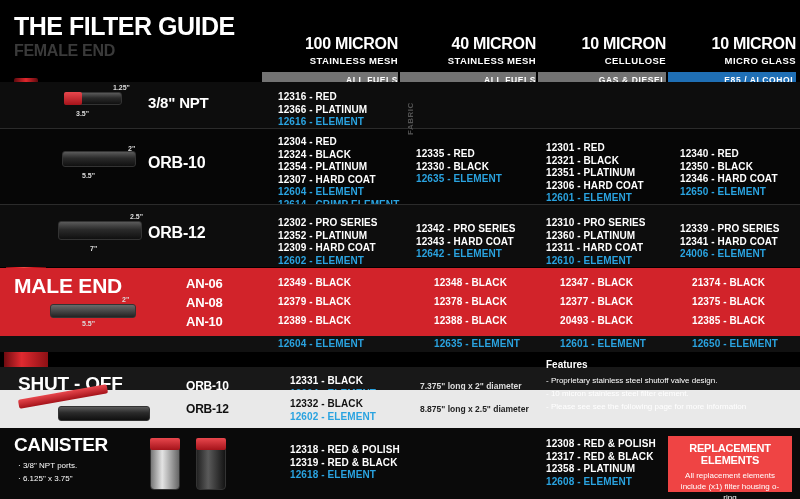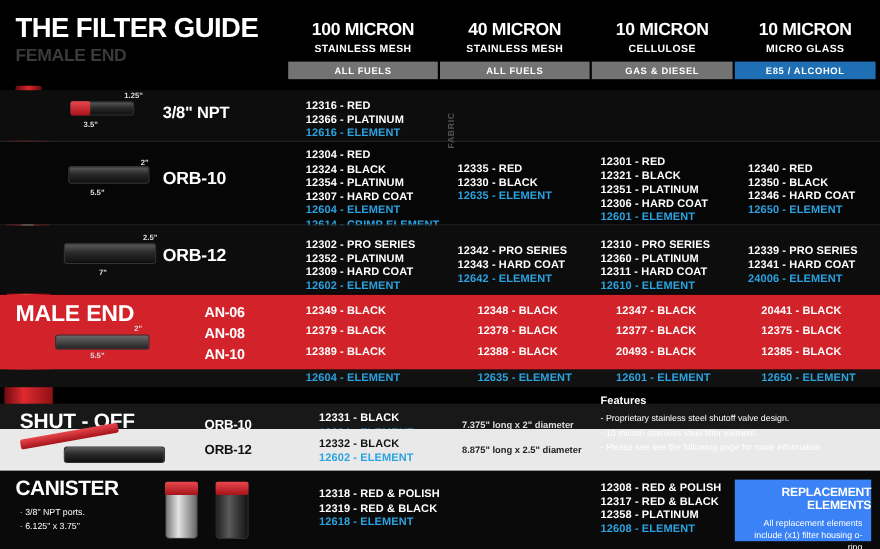--- a/index.html
+++ b/index.html
@@ -20,21 +20,21 @@
     position:absolute; left:14px; top:12px;
     font-size:25px; font-weight:bold; letter-spacing:-0.5px;
     color:#fff; white-space:nowrap;
   }
   .title-sub {
     position:absolute; left:14px; top:42px;
     font-size:16px; font-weight:bold; letter-spacing:-0.3px;
     color:#3a3a3a; white-space:nowrap;
   }
 
-  .colhead { position:absolute; top:20px; text-align:center; }
+  .colhead { position:absolute; top:36px; text-align:right; }
   .colhead .big { font-size:16px; font-weight:bold; letter-spacing:-0.3px; line-height:1.05; }
   .colhead .small { font-size:9.5px; font-weight:bold; letter-spacing:0.4px; margin-top:2px; color:#fff; }
   .colhead .badge {
     margin-top:6px; font-size:8.5px; font-weight:bold; letter-spacing:0.6px;
     padding:3px 0; color:#fff;
   }
   .badge.grey { background:#737373; }
   .badge.blue { background:#1f6fb5; }
 
   
@@ -86,21 +86,21 @@
   .filt-red {
     position:absolute; border-radius:2px;
     background:linear-gradient(180deg,#e8474d,#a5131a);
   }
   .dimline { position:absolute; color:#ddd; font-size:7px; font-weight:bold; letter-spacing:0; }
 
   .features { position:absolute; font-size:8px; line-height:13px; color:#fff; }
   .features .ftitle { font-weight:bold; font-size:10px; margin-bottom:3px; }
 
   .repl {
-    position:absolute; background:#3b82f6; color:#fff; text-align:right;
+    position:absolute; background:#ef4444; color:#fff; text-align:center;
   }
   .repl .rt { font-size:11px; font-weight:bold; letter-spacing:-0.2px; padding-top:6px;}
   .repl .rb { font-size:8px; line-height:11px; padding:4px 8px 6px; }
 
   .canister-title { position:absolute; font-size:19px; font-weight:bold; letter-spacing:-0.4px; color:#fff;}
   .canister-note { position:absolute; font-size:8px; line-height:12px; color:#fff; }
 
   .fabric-label {
     position:absolute; font-size:8px; font-weight:bold; color:#555;
     transform:rotate(-90deg); transform-origin:left top; letter-spacing:0.5px;
@@ -262,21 +262,21 @@
         <div>12347 - BLACK</div>
       </div>
     <div class="cell" style="left:560px; top:28px;">
         <div>12377 - BLACK</div>
       </div>
     <div class="cell" style="left:560px; top:47px;">
         <div>20493 - BLACK</div>
       </div>
 
     <div class="cell" style="left:692px; top:9px;">
-        <div>20441 - BLACK</div>
+        <div>21374 - BLACK</div>
       </div>
     <div class="cell" style="left:692px; top:28px;">
         <div>12375 - BLACK</div>
       </div>
     <div class="cell" style="left:692px; top:47px;">
         <div>12385 - BLACK</div>
       </div>
   </div>
 
   <div class="row" style="top:336px; height:16px; background:#111;">

